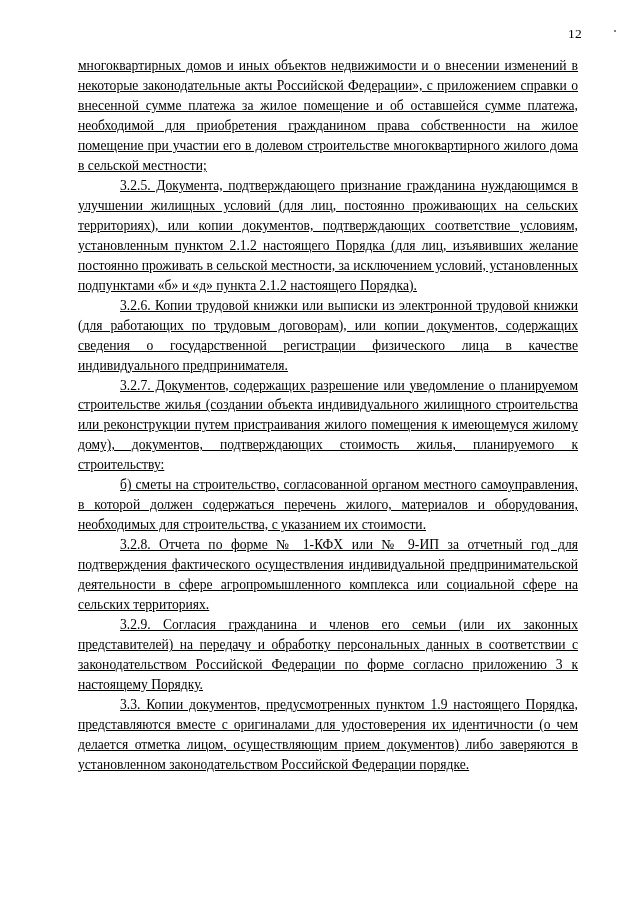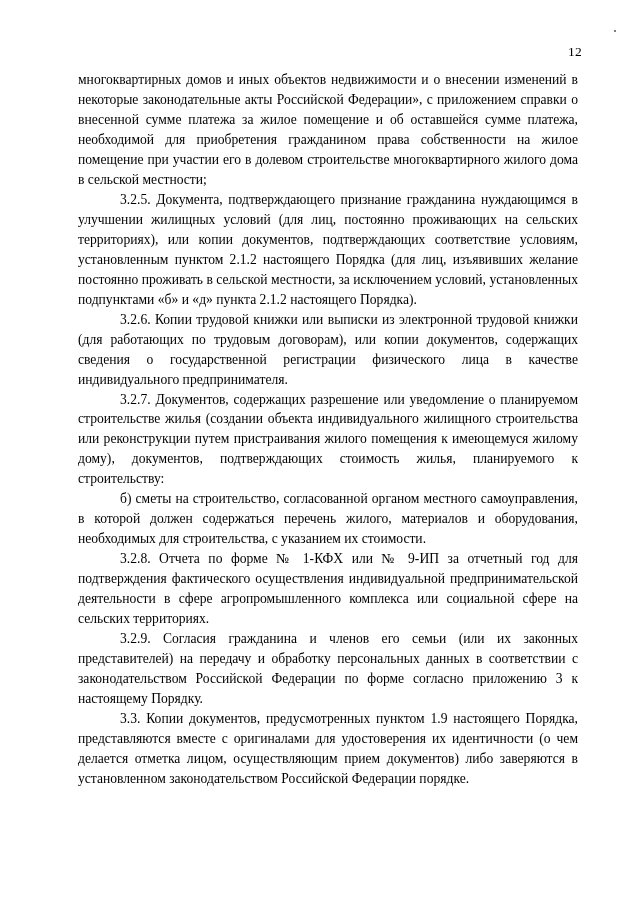--- a/index.html
+++ b/index.html
@@ -17,36 +17,37 @@
   }
   .page {
     position: relative;
     width: 640px;
     height: 905px;
     box-sizing: border-box;
     padding: 44px 62px 0 78px;
   }
   .page-number {
     position: absolute;
-    top: 44px;
+    top: 26px;
     right: 58px;
     font-size: 13.5px;
     letter-spacing: 0.2px;
   }
   .corner-dot {
     position: absolute;
     top: 30px;
     right: 24px;
     width: 2px;
     height: 2px;
     background: #555;
     border-radius: 50%;
   }
   .doc-body {
-    margin-top: 26px;
+    margin-top: 12px;
+    text-decoration: underline;
   }
   p.para {
     margin: 0;
     font-size: 13.6px;
     line-height: 1.47;
     text-align: justify;
     text-justify: inter-word;
     text-indent: 0;
     hyphens: none;
   }

